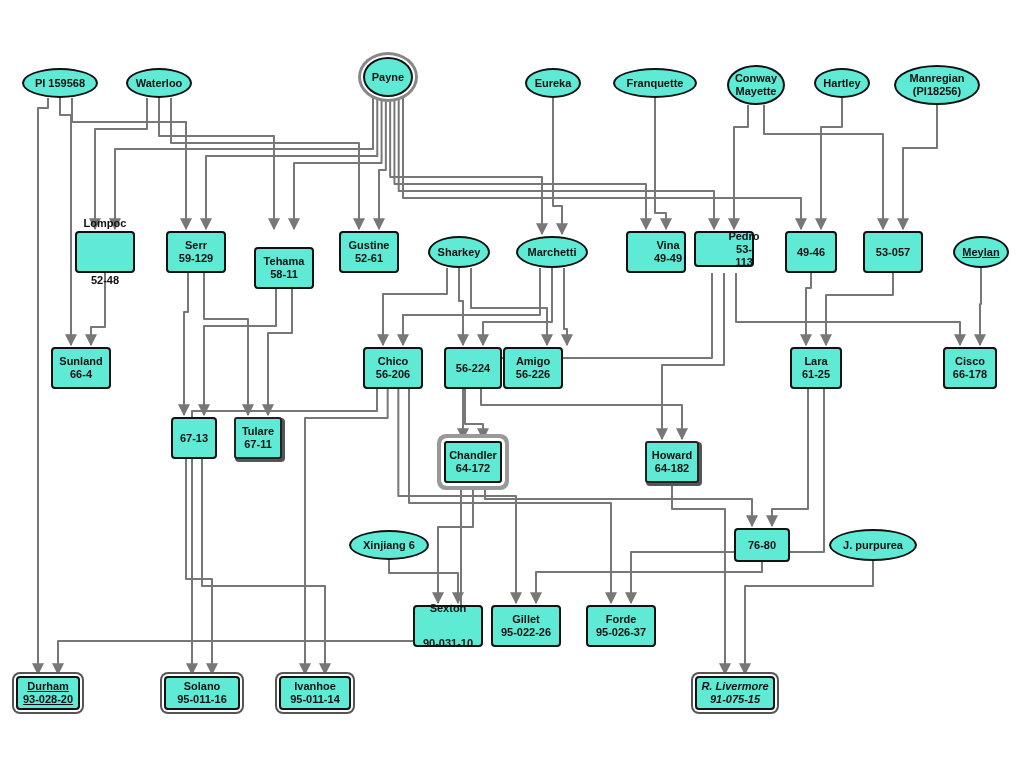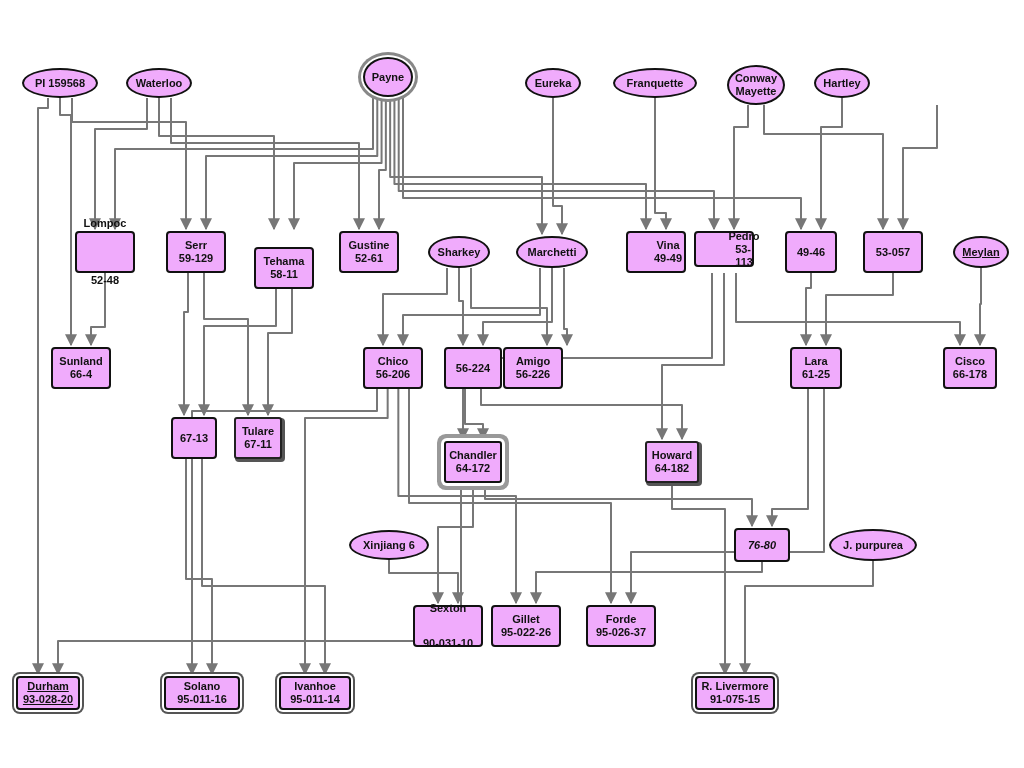--- a/index.html
+++ b/index.html
@@ -1,19 +1,19 @@
 <!DOCTYPE html>
 <html><head>
 <meta charset="utf-8">
 <style>
   html,body{margin:0;padding:0;background:#ffffff;}
   body{width:1024px;height:768px;overflow:hidden;font-family:"Liberation Sans",sans-serif;}
   #stage{position:absolute;left:0;top:0;width:1024px;height:768px;}
   svg{position:absolute;left:0;top:0;}
-  .node{position:absolute;box-sizing:border-box;display:flex;flex-direction:column;align-items:center;justify-content:center;font-weight:bold;font-size:11px;color:#111;background:#f0abfc;line-height:13px;}
+  .node{position:absolute;box-sizing:border-box;display:flex;flex-direction:column;align-items:center;justify-content:center;font-weight:bold;font-size:11px;color:#111;background:#5eead4;line-height:13px;text-align:center;}
   .oval{border:2px solid #111;border-radius:50%;}
   .box{border:2px solid #111;border-radius:4px;}
   .dbl{border:2px solid #111;border-radius:4px;box-shadow:0 0 0 2px #fff,0 0 0 4px #555;}
   .tile{border:2px solid #222;border-radius:3px;box-shadow:2px 2px 0 1px #555;}
   .hilite-oval{border:2px solid #111;border-radius:50%;box-shadow:0 0 0 2px #fff,0 0 0 5px #888;}
   .hilite-box{border:2px solid #111;border-radius:3px;box-shadow:0 0 0 3px #fff,0 0 0 7px #999;}
 </style>
 </head>
 <body>
 
@@ -94,20 +94,24 @@
     <div class="node oval" style="left: 613px; top: 68px; width: 84px; height: 30px;">
       <span>Franquette</span>
     </div>
     <div class="node oval" style="left: 727px; top: 65px; width: 58px; height: 40px;">
       <span>Conway</span>
       <span>Mayette</span>
     </div>
     <div class="node oval" style="left: 814px; top: 68px; width: 56px; height: 30px;">
       <span>Hartley</span>
     </div>
+    <div class="node oval" style="left: 894px; top: 65px; width: 86px; height: 40px;">
+      <span>Manregian</span>
+      <span>(PI18256)</span>
+    </div>
     <div class="node box" style="left: 75px; top: 231px; width: 60px; height: 42px; gap: 44px;">
       <span>Lompoc</span>
       <span>52-48</span>
     </div>
     <div class="node box" style="left: 166px; top: 231px; width: 60px; height: 42px;">
       <span>Serr</span>
       <span>59-129</span>
     </div>
     <div class="node box" style="left: 254px; top: 231px; width: 60px; height: 42px; margin-top: 16px;">
       <span>Tehama</span>
@@ -171,21 +175,21 @@
       <span>67-11</span>
     </div>
     <div class="node hilite-box" style="left: 444px; top: 441px; width: 58px; height: 42px;">
       <span>Chandler</span>
       <span>64-172</span>
     </div>
     <div class="node tile" style="left: 645px; top: 441px; width: 54px; height: 42px;">
       <span>Howard</span>
       <span>64-182</span>
     </div>
-    <div class="node box" style="left: 734px; top: 528px; width: 56px; height: 34px; font-style: italic;">
+    <div class="node box" style="left: 734px; top: 528px; width: 56px; height: 34px;">
       <span>76-80</span>
     </div>
     <div class="node oval" style="left: 349px; top: 530px; width: 80px; height: 30px;">
       <span>Xinjiang 6</span>
     </div>
     <div class="node oval" style="left: 829px; top: 529px; width: 88px; height: 32px;">
       <span>J. purpurea</span>
     </div>
     <div class="node box" style="left: 413px; top: 605px; width: 70px; height: 42px; gap: 22px;">
       <span>Sexton</span>
@@ -204,17 +208,17 @@
       <span>93-028-20</span>
     </div>
     <div class="node dbl" style="left: 164px; top: 676px; width: 76px; height: 34px;">
       <span>Solano</span>
       <span>95-011-16</span>
     </div>
     <div class="node dbl" style="left: 279px; top: 676px; width: 72px; height: 34px;">
       <span>Ivanhoe</span>
       <span>95-011-14</span>
     </div>
-    <div class="node dbl" style="left: 695px; top: 676px; width: 80px; height: 34px;">
+    <div class="node dbl" style="left: 695px; top: 676px; width: 80px; height: 34px; font-style: italic;">
       <span>R. Livermore</span>
       <span>91-075-15</span>
     </div>
   </div>
 
 </body></html>

